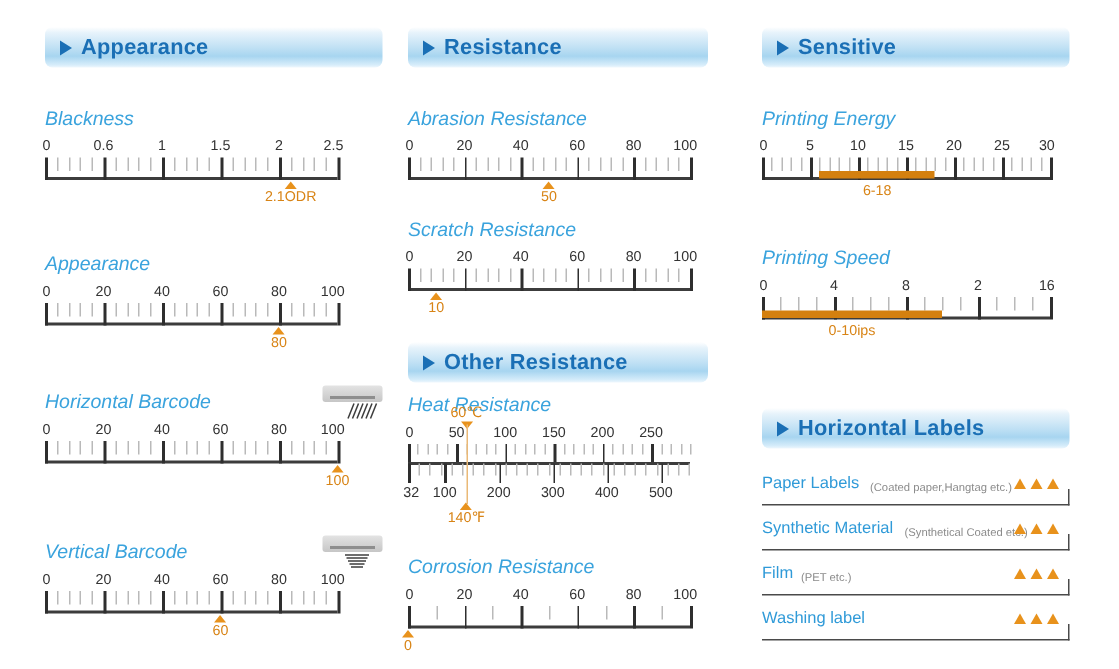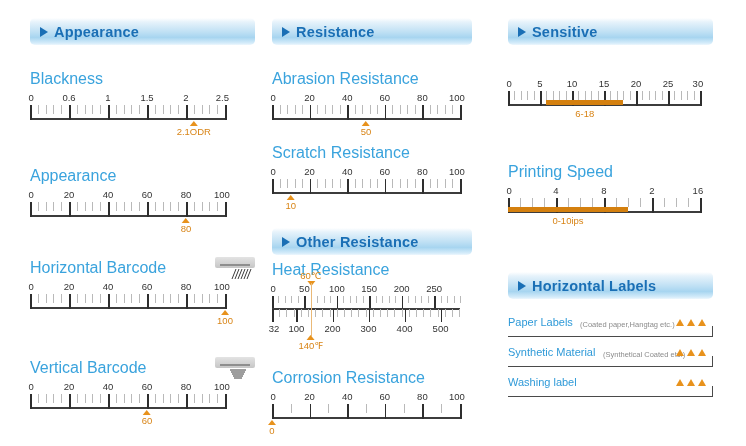--- a/index.html
+++ b/index.html
@@ -34,22 +34,22 @@
     margin-right:6px;
   }
   .sec-head .ttl{
     font-size:14.5px;font-weight:bold;color:#1a6fb5;
     letter-spacing:.2px;white-space:nowrap;
   }
 
   
   .metric{position:relative;}
   .m-label{
-    font-size:16px;color:#3aa3dd;
-    white-space:nowrap;line-height:14px;
+    font-size:13px;color:#3aa3dd;
+    white-space:nowrap;line-height:14px;font-style:italic;
   }
   .ruler-wrap{position:relative;}
 
   
   .nums{position:relative;height:13px;}
   .nums span{
     position:absolute;top:0;
     font-size:9.5px;color:#333;
     transform:translateX(-50%);
     white-space:nowrap;
@@ -593,20 +593,21 @@
 
 <div class="col" id="col-right">
   <div style="position:absolute;top:18px;left:0;width:205px;">
     <div class="sec-head">
       <span class="tri"></span>
       <span class="ttl">Sensitive</span>
     </div>
   </div>
 
   <div class="metric" id="m-penergy" style="position:absolute;top:72px;left:0;width:205px;">
+    <div class="m-label">Printing Energy</div>
     <div class="ruler-wrap" style="width: 192px; margin-top: 6px; position: relative;">
         <div class="nums">
           <span style="left: 0%; transform: translateX(-30%);">0</span>
           <span style="left: 16.6667%;">5</span>
           <span style="left: 33.3333%;">10</span>
           <span style="left: 50%;">15</span>
           <span style="left: 66.6667%;">20</span>
           <span style="left: 83.3333%;">25</span>
           <span style="left: 100%; transform: translateX(-70%);">30</span>
         </div>
@@ -708,23 +709,34 @@
         <span class="lsub" style="left: 95px;">(Synthetical Coated etc.)</span>
         <span class="tris">
           <span class="tri3"></span>
           <span class="tri3"></span>
           <span class="tri3"></span>
         </span>
         <div class="uline"></div>
         <div class="cap"></div>
       </div>
       <div class="lab-row" style="margin-bottom: 6px;">
-        <span class="lname">Washing label</span>
+        <span class="lname">Film</span>
+        <span class="lsub" style="left: 26px;">(PET etc.)</span>
         <span class="tris">
           <span class="tri3"></span>
           <span class="tri3"></span>
           <span class="tri3"></span>
         </span>
         <div class="uline"></div>
         <div class="cap"></div>
       </div>
+      <div class="lab-row" style="margin-bottom: 6px;">
+        <span class="lname">Washing label</span>
+        <span class="tris">
+          <span class="tri3"></span>
+          <span class="tri3"></span>
+          <span class="tri3"></span>
+        </span>
+        <div class="uline"></div>
+        <div class="cap"></div>
+      </div>
     </div>
 </div>
 
 </body></html>

